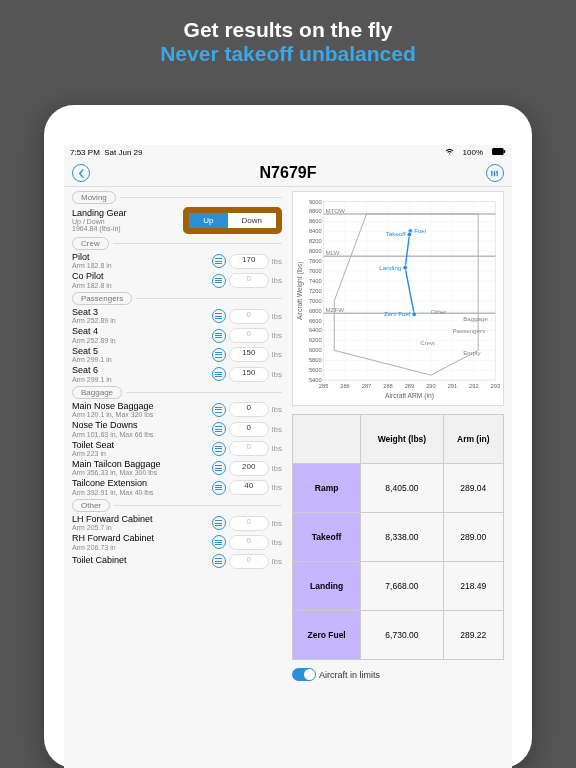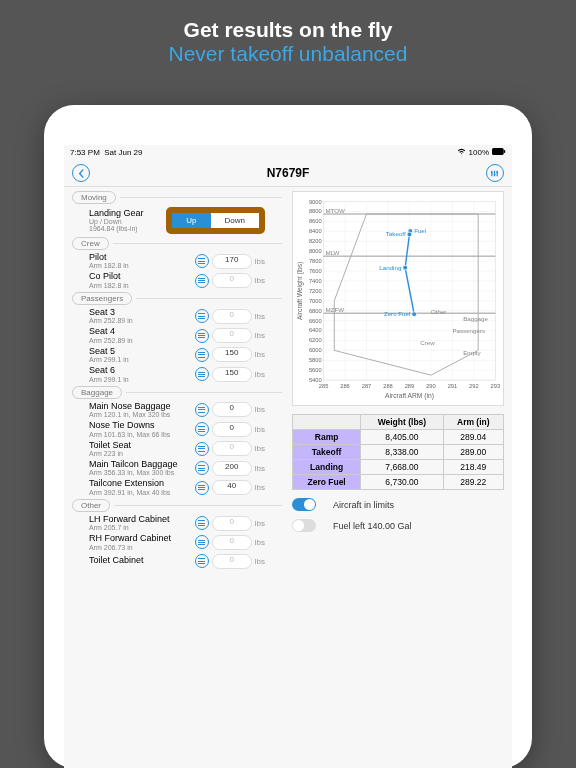--- a/index.html
+++ b/index.html
@@ -1,52 +1,52 @@
 <!DOCTYPE html>
 <html><head>
 <meta charset="utf-8">
 <style>
   *{box-sizing:border-box;margin:0;padding:0;font-family:-apple-system,Helvetica,Arial,sans-serif}
   body{width:576px;height:768px;background:#555;overflow:hidden}
   .hero{height:92px;text-align:center;padding-top:18px}
   .hero .l1{color:#fff;font-size:21px;font-weight:700}
-  .hero .l2{color:#3aa7e8;font-size:21px;font-weight:400}
+  .hero .l2{color:#3aa7e8;font-size:21px;font-weight:700}
   .device{position:absolute;left:44px;top:105px;width:488px;height:663px;background:#fff;border-radius:30px;box-shadow:0 6px 28px rgba(0,0,0,.35)}
   .screen{position:absolute;left:20px;top:40px;right:20px;bottom:0;background:#f7f7f7;overflow:hidden;border-radius:4px 4px 0 0}
   .status{display:flex;justify-content:space-between;align-items:center;font-size:8px;color:#000;padding:3px 6px;background:#f7f7f7}
-  .status .r{display:flex;gap:3px;align-items:center}
+  .status .r{display:flex;gap:9px;align-items:center}
   .nav{display:flex;align-items:center;justify-content:space-between;padding:4px 8px;background:#f7f7f7;border-bottom:1px solid #ddd}
-  .nav .title{font-size:12px;font-weight:600}
+  .nav .title{font-size:16px;font-weight:600}
   .iconbtn{width:18px;height:18px;border:1.5px solid #2a8fd6;border-radius:50%;display:flex;align-items:center;justify-content:center}
   .iconbtn svg{width:9px;height:9px}
   .cols{display:flex;height:calc(100% - 40px)}
   .left{width:50%;overflow:hidden;padding:4px 6px 0 8px}
   .right{width:50%;padding:4px 8px 0 4px}
   .sec{display:flex;align-items:center;margin:0 0 3px}
   .sec .pill{font-size:8px;color:#777;border:1px solid #ccc;border-radius:8px;padding:1px 8px;background:#f7f7f7}
   .sec .line{flex:1;height:1px;background:#ddd;margin-left:4px}
-  .row{display:flex;align-items:center;justify-content:space-between;margin:3px 17px}
+  .row{display:flex;align-items:center;justify-content:space-between;margin:3px 0}
   .row .lbl{font-size:9px;color:#000;line-height:1.05}
   .row .sub{font-size:7px;color:#888}
   .row .ctr{display:flex;align-items:center;gap:3px}
   .lines{width:14px;height:14px;border:1px solid #2a8fd6;border-radius:50%;display:flex;flex-direction:column;justify-content:center;align-items:center;gap:1.3px}
   .lines span{width:7px;height:1px;background:#2a8fd6}
   .inp{width:40px;height:15px;border:1px solid #ddd;border-radius:9px;font-size:8px;text-align:center;background:#fff;color:#333}
   .inp.ph{color:#bbb}
   .unit{font-size:8px;color:#999}
   .seg{display:flex;border:6px solid #a16207;border-radius:5px;overflow:hidden}
   .seg div{font-size:8px;padding:3px 14px;color:#333;background:#fff}
   .seg .on{background:#2a8fd6;color:#fff}
   .chart{width:100%;height:215px;border:1px solid #ddd;background:#fff;position:relative}
   .tbl{width:100%;border-collapse:collapse;margin-top:8px;font-size:8.5px}
-  .tbl th,.tbl td{border:1px solid #ccc;padding:2px 5px}
+  .tbl th,.tbl td{border:1px solid #ccc;padding:19px 5px}
   .tbl th{background:#f0f0f0;font-weight:600;text-align:center}
   .tbl td:first-child{background:#c4b5fd;font-weight:700}
   .tbl td{text-align:center}
-  .status-row{display:flex;align-items:center;gap:17px;margin-top:8px;font-size:9px;color:#333}
+  .status-row{display:flex;align-items:center;gap:3px;margin-top:8px;font-size:9px;color:#333}
   .tog{width:24px;height:13px;border-radius:7px;position:relative}
   .tog.on{background:#2a8fd6}
   .tog.off{background:#ddd}
   .tog::after{content:"";position:absolute;width:11px;height:11px;background:#fff;border-radius:50%;top:1px}
   .tog.on::after{right:1px}
   .tog.off::after{left:1px}
   .chart svg{width:100%;height:100%}
   .axlbl{font-size:7px;fill:#666}
   .tick{font-size:6px;fill:#666}
   .pt{fill:#2a8fd6}
@@ -475,21 +475,17 @@
                 <td>6,730.00</td>
                 <td>289.22</td>
               </tr>
             </tbody>
         </table>
 
         <div class="status-row">
           <div class="tog on"></div>
           <span>Aircraft in limits</span>
         </div>
-        <div class="status-row">
-          <div class="tog off"></div>
-          <span>Fuel left 140.00 Gal</span>
-        </div>
       </div>
     </div>
 
   </div>
 </div>
 
 </body></html>

